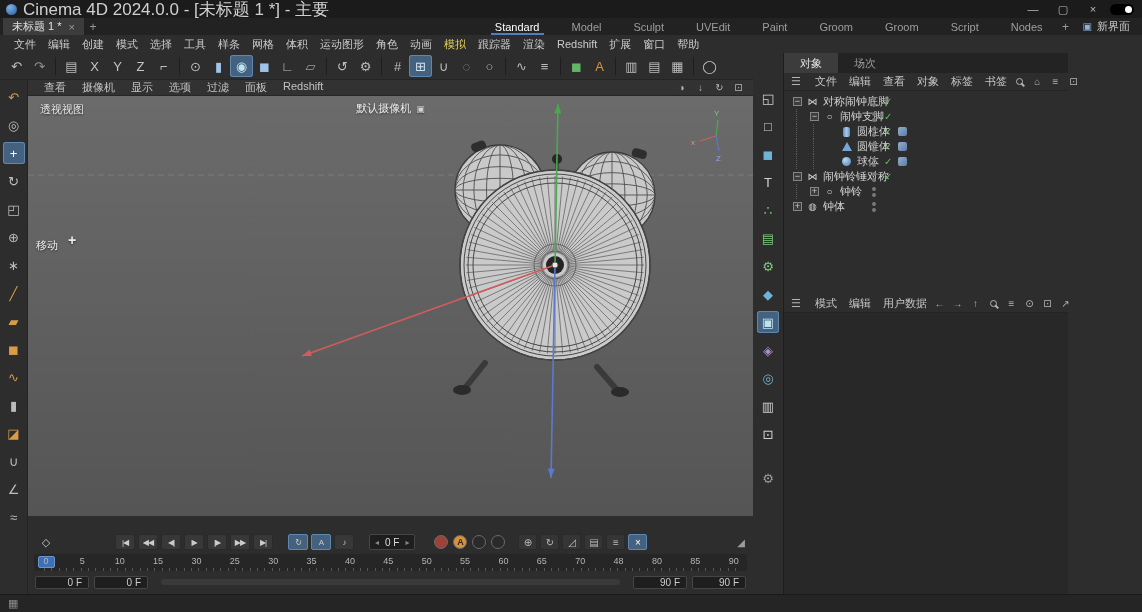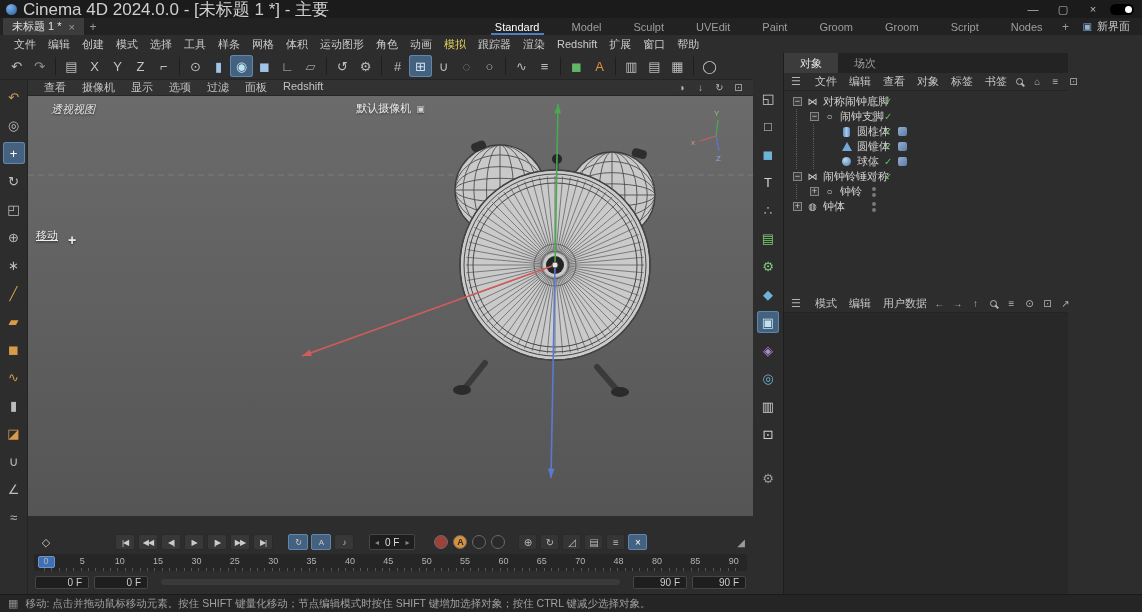--- a/index.html
+++ b/index.html
@@ -43,24 +43,24 @@
   .side-btn.active{background:#44617f;box-shadow:inset 0 0 0 1px #5e87b0;}
 
   
   .viewport{position:absolute;left:28px;top:80px;width:725px;height:450px;}
   .vp-menu{height:16px;background:#323232;display:flex;align-items:center;padding:0 8px;color:#c3c3c3;border-bottom:1px solid #262626;}
   .vp-menu-items{display:flex;gap:0;}
   .vp-menu-item{padding:0 8px;white-space:nowrap;}
   .vp-menu-icons{margin-left:auto;display:flex;gap:6px;}
   .vp-icon{display:flex;align-items:center;justify-content:center;min-width:13px;height:13px;font-size:10px;color:#b5b5b5;}
   .vp-canvas{position:relative;height:420px;background:linear-gradient(#6b6b6b,#555);overflow:hidden;}
-  .vp-view-label{position:absolute;left:23px;top:6px;color:#e6e6e6;text-shadow:0 1px 2px rgba(0,0,0,.6);font-style:italic;}
+  .vp-view-label{position:absolute;left:12px;top:6px;color:#e6e6e6;text-shadow:0 1px 2px rgba(0,0,0,.6);}
   .vp-camera-label{position:absolute;left:50%;top:5px;transform:translateX(-50%);color:#ededed;display:flex;align-items:center;gap:5px;text-shadow:0 1px 2px rgba(0,0,0,.5);}
   .cam-icon{font-size:9px;color:#d5d5d5;}
-  .vp-tool-hint{position:absolute;left:8px;top:132px;color:#f2f2f2;text-shadow:0 1px 2px rgba(0,0,0,.6);text-decoration:underline;}
+  .vp-tool-hint{position:absolute;left:8px;top:142px;color:#f2f2f2;text-shadow:0 1px 2px rgba(0,0,0,.6);}
   .vp-tool-cursor{position:absolute;left:40px;top:136px;color:#ececec;font-size:14px;font-weight:bold;text-shadow:0 1px 2px rgba(0,0,0,.5);}
   .vp-status{height:14px;background:#272727;display:flex;justify-content:space-between;align-items:center;padding:0 10px;font-size:10px;color:#b2b2b2;}
 
   
   .right-modes{position:absolute;left:753px;top:53px;width:30px;height:541px;background:#2d2d2d;display:flex;flex-direction:column;align-items:center;padding-top:34px;gap:6px;}
   .right-modes .side-btn:last-child{margin-top:16px;}
 
   
   .right-panel{position:absolute;left:783px;top:53px;width:285px;height:541px;background:#2d2d2d;border-left:1px solid #1d1d1d;display:flex;flex-direction:column;}
   .om-tabs{height:20px;background:#232323;display:flex;flex:none;}
@@ -605,16 +605,15 @@
           <span class="vp-icon">⊙</span>
           <span class="vp-icon">⊡</span>
           <span class="vp-icon">↗</span>
         </span>
     </div>
     <div class="am-body"></div>
   </div>
 
   <div class="statusbar">
     <span class="sb-icon">▦</span>
-    <span class="sb-text">移动: 点击并拖动鼠标移动元素。按住 SHIFT 键量化移动；节点编辑模式时按住 SHIFT 键增加选择对象；按住 CTRL 键减少选择对象。</span>
   </div>
 
 </div>
 
 </body></html>

